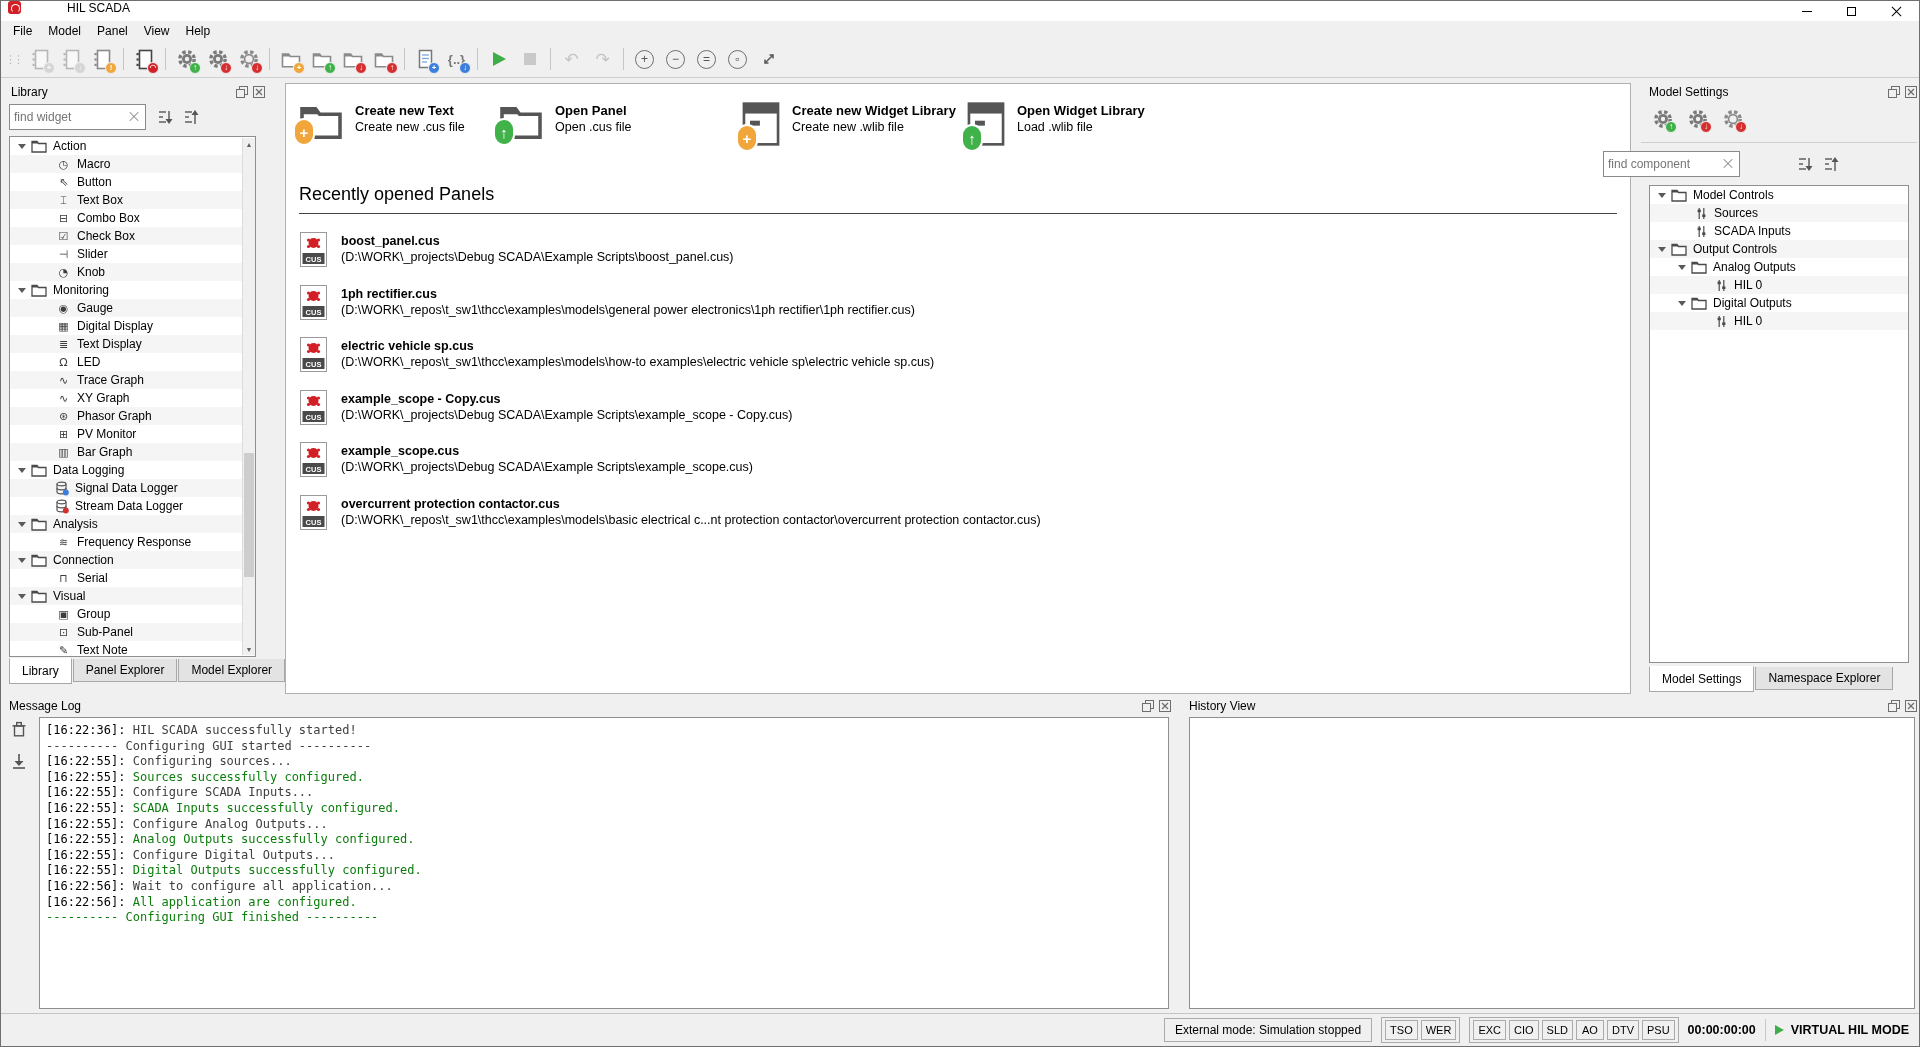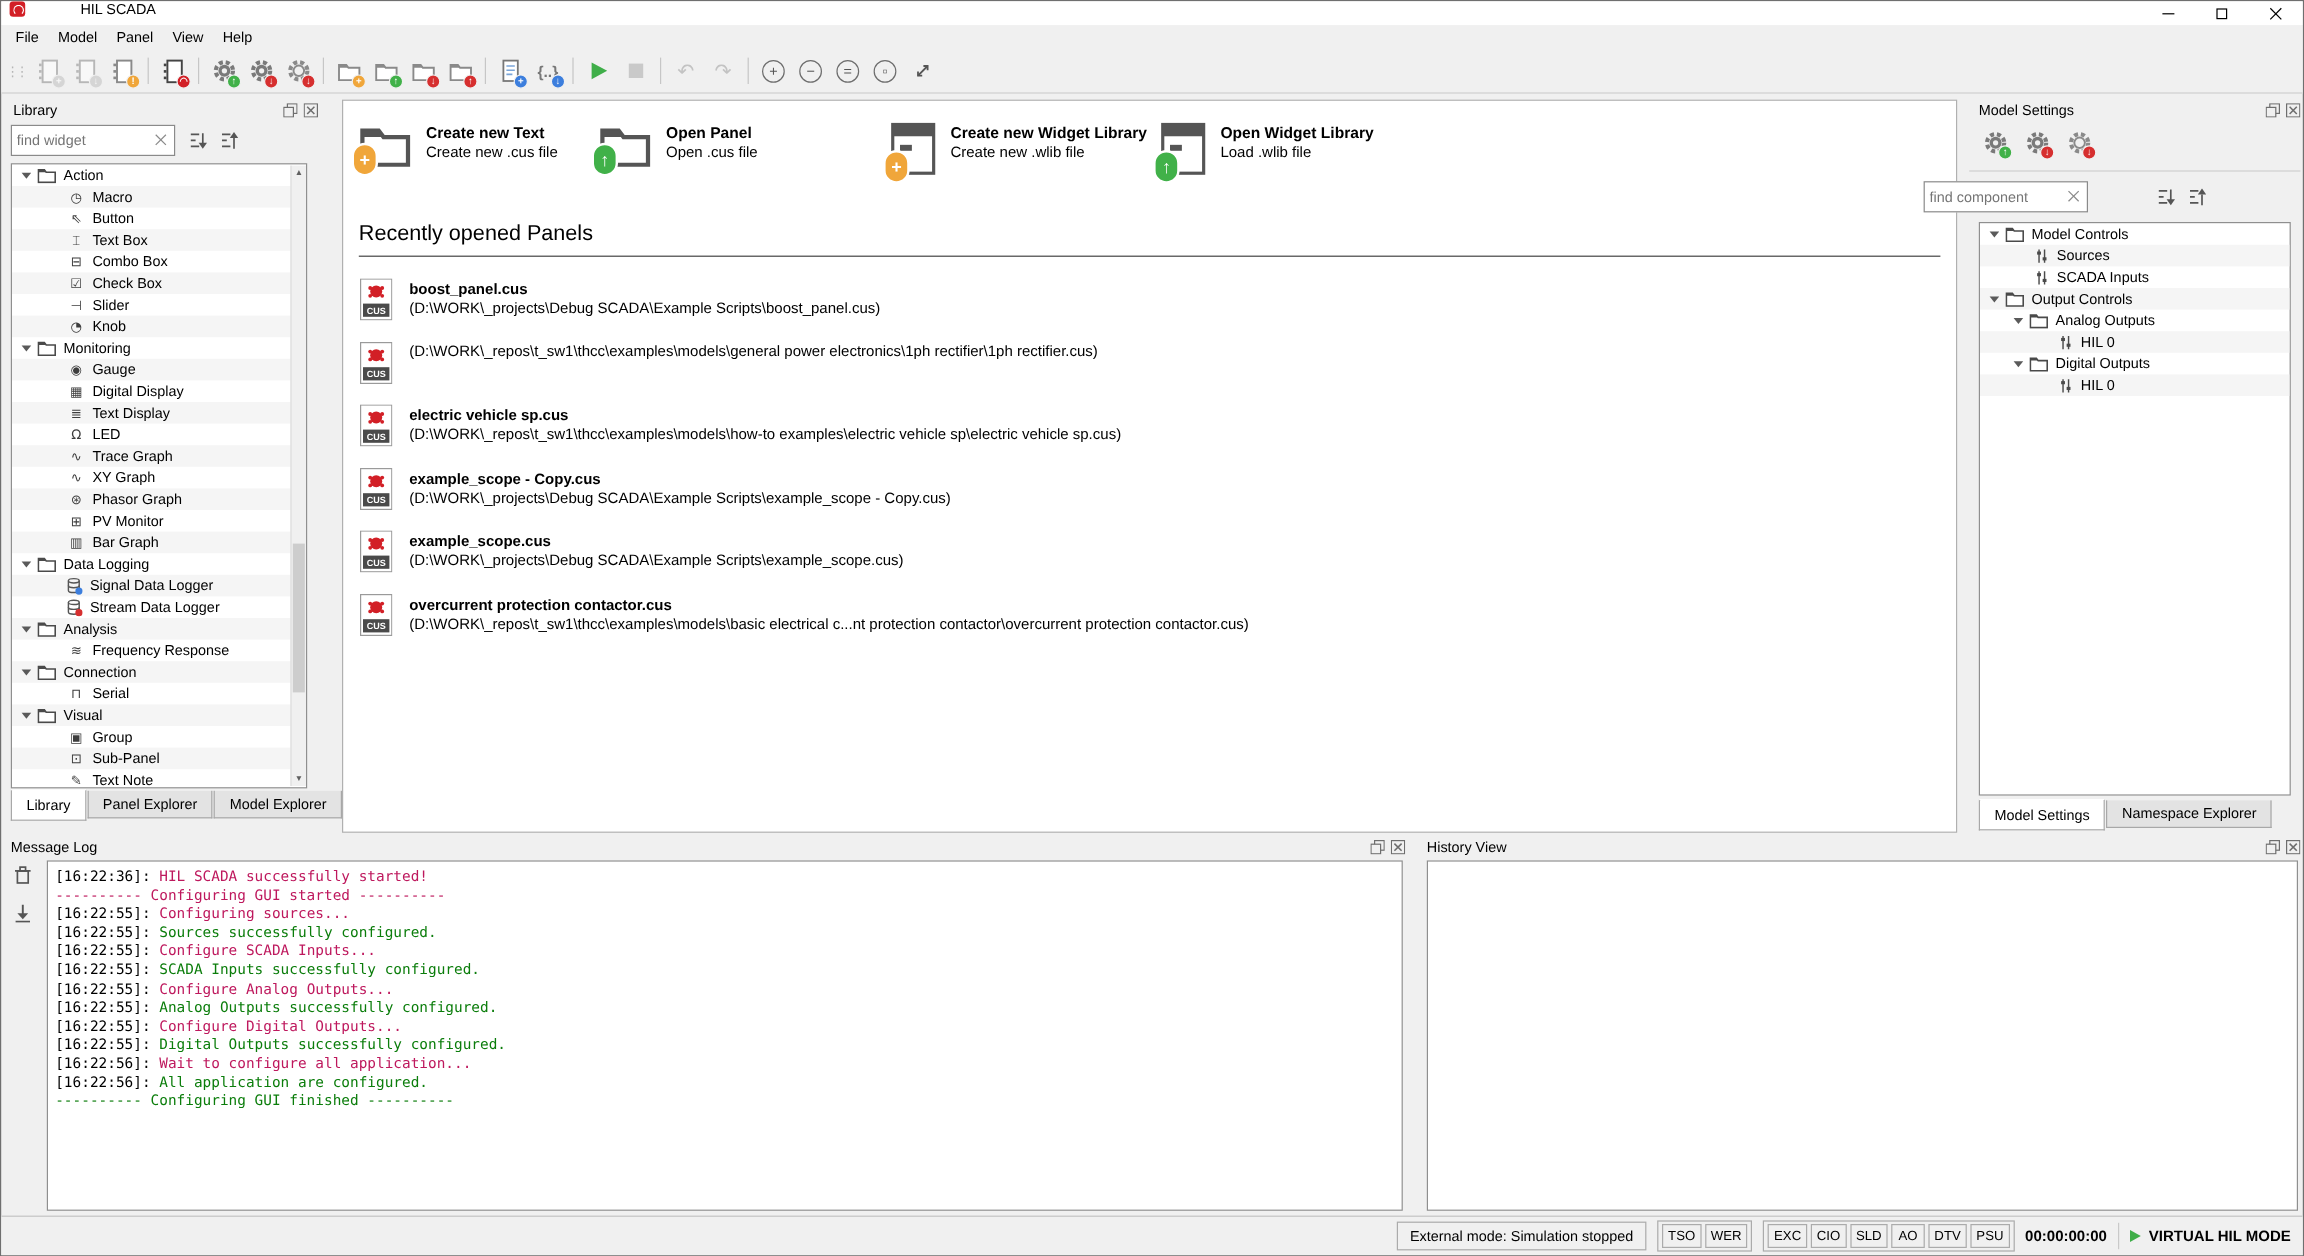--- a/index.html
+++ b/index.html
@@ -60,21 +60,21 @@
   .rheading{position:absolute;left:13px;right:13px;top:100px;font-size:18px;padding-bottom:8px;border-bottom:1px solid #444;}
   .ritem{position:absolute;left:14px;display:flex;gap:14px;align-items:flex-start;}
   .rname{font-size:12.5px;font-weight:bold;line-height:16px;margin-top:1px;}
   .rpath{font-size:12.5px;line-height:17px;}
   
   .msbar{position:absolute;display:flex;gap:8px;}
   .mshr{position:absolute;height:1px;background:#cfcfcf;}
   
   .logbox{position:absolute;background:#fff;border:1px solid #8f8f8f;font-family:"DejaVu Sans Mono","Liberation Mono",monospace;font-size:12px;line-height:15.6px;padding:5px 6px;overflow:hidden;}
   .lt{color:#000;margin-top:36px;}
-  .lm.info{color:#be185d;}
+  .lm.info{color:#404040;}
   .lm.success{color:#0b7d0b;}
   .sidebtn{position:absolute;width:20px;height:20px;display:flex;align-items:center;justify-content:center;}
   
   .statusbar{position:absolute;left:0;bottom:0;width:100%;height:33px;border-top:1px solid #c4c4c4;background:#f0f0f0;display:flex;align-items:center;justify-content:flex-end;padding-right:10px;gap:9px;}
   .modebox{border:1px solid #ababab;height:24px;display:flex;align-items:center;padding:0 10px;font-size:12px;background:#f0f0f0;}
   .flaggroup{border:1px solid #ababab;height:26px;display:flex;align-items:center;gap:3px;padding:0 3px;}
   .flag{border:1px solid #ababab;height:20px;min-width:28px;display:flex;align-items:center;justify-content:center;font-size:11px;padding:0 4px;background:#f0f0f0;}
   .stime{font-size:12.5px;font-weight:bold;margin:0 0;}
   .ssep{width:1px;height:22px;background:#c9c9c9;}
   .hilmode{display:flex;align-items:center;gap:7px;font-size:12.5px;font-weight:bold;}
@@ -618,20 +618,21 @@
                 <circle cx="13.5" cy="11" r="5"></circle>
                 <circle cx="8.5" cy="8" r="1.6"></circle>
                 <circle cx="18.5" cy="8" r="1.6"></circle>
                 <circle cx="8.5" cy="14.5" r="1.6"></circle>
                 <circle cx="18.5" cy="14.5" r="1.6"></circle>
               </g>
               <rect x="2.5" y="21" width="22" height="11" fill="#4a4a4a"></rect>
               <text x="13.5" y="29.5" font-size="7.5" fill="#fff" text-anchor="middle" font-family="Liberation Sans,sans-serif" font-weight="bold">CUS</text>
             </svg></span>
     <span>
+            <div class="rname">1ph rectifier.cus</div>
             <div class="rpath">(D:\WORK\_repos\t_sw1\thcc\examples\models\general power electronics\1ph rectifier\1ph rectifier.cus)</div>
           </span>
         </div>
         <div class="ritem" style="top:253px;">
           <span><svg width="27" height="35" viewBox="0 0 27 35">
               <rect x="0.5" y="0.5" width="26" height="34" fill="#fff" stroke="#9a9a9a"></rect>
               <g fill="#d21f26">
                 <circle cx="13.5" cy="11" r="5"></circle>
                 <circle cx="8.5" cy="8" r="1.6"></circle>
                 <circle cx="18.5" cy="8" r="1.6"></circle>

